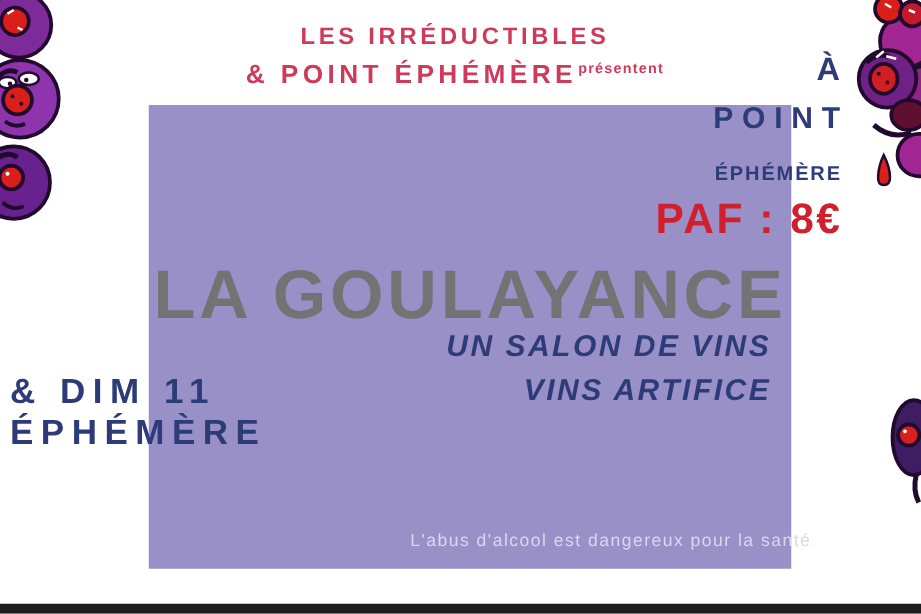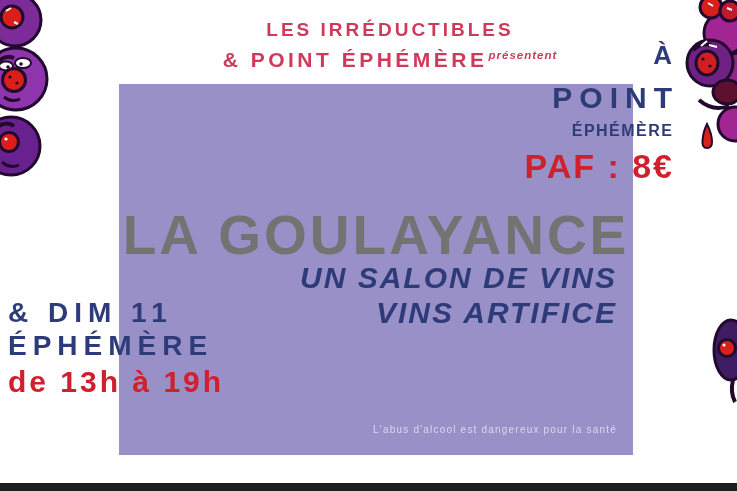--- a/index.html
+++ b/index.html
@@ -14,59 +14,59 @@
   }
   .purple-box {
     position: absolute;
     left: 119px; top: 84px;
     width: 514px; height: 371px;
     background: var(--color-purple-box, #9a90c8);
   }
   
   .presenters {
     position: absolute;
-    top: 20px; left: 160px; width: 460px;
+    top: 20px; left: 134px; width: 460px;
     text-align: center;
     color: var(--color-crimson, #d03a5a);
     line-height: 1.1;
   }
   .presenters-line1 { font-size: 19px; letter-spacing: 3px; }
   .presenters-line2 { font-size: 21px; letter-spacing: 3.5px; margin-top: 7px; }
   .presenters-suffix {
     font-size: 11.5px; letter-spacing: 1px;
-    vertical-align: 8px; margin-left: 1px; font-style: italic;
+    vertical-align: 8px; margin-left: 1px;
   }
   
   .venue {
     position: absolute;
     top: 40px; right: 65px;
     text-align: right;
     color: var(--color-navy, #2d3b78);
   }
   .venue-a        { font-size: 26px; margin-bottom: 10px; }
-  .venue-point    { font-size: 30px; letter-spacing: 7px; margin-right: -7px; margin-bottom: 7px; }
+  .venue-point    { font-size: 24px; letter-spacing: 7px; margin-right: -7px; margin-bottom: 22px; }
   .venue-ephemere { font-size: 16px; letter-spacing: 1.5px; margin-right: -1.5px; margin-bottom: 7px; }
   .venue-price    { font-size: 34px; letter-spacing: 2px; margin-right: -2px; color: var(--color-red, #d1202d); }
   
   .event-title {
     position: absolute;
     left: 119px; top: 203px; width: 514px;
     margin: 0;
     text-align: center;
     color: #737373;
     font-size: 55px; letter-spacing: 3px;
     white-space: nowrap;
   }
   .event-subtitle {
     position: absolute;
     left: 119px; top: 260px; width: 498px;
     text-align: right;
     color: var(--color-navy, #2d3b78);
     font-style: italic;
-    font-size: 30px; letter-spacing: 2px;
+    font-size: 24px; letter-spacing: 2px;
     line-height: 35px;
   }
   
   .dates {
     position: absolute;
     left: 8px; top: 296px;
     color: var(--color-navy, #2d3b78);
     font-size: 28px; letter-spacing: 6px;
     line-height: 33px;
     white-space: nowrap;
@@ -75,22 +75,23 @@
     margin-top: 3px;
     color: var(--color-red, #d1202d);
     font-size: 30px; letter-spacing: 3px;
   }
   
   .disclaimer {
     position: absolute;
     left: 119px; top: 424px; width: 498px;
     text-align: right;
     font-weight: normal;
-    font-size: 10px; letter-spacing: 1.2px;
+    font-size: 14px; letter-spacing: 1.2px;
     color: var(--color-disclaimer, #dcd6ee);
+    padding-left: 32px;
   }
   .bottom-bar {
     position: absolute;
     left: 0; bottom: 0;
     width: 100%; height: 8px;
     background: var(--color-bottom-bar, #1e1e1e);
   }
   .grapes { position: absolute; }
   .grapes-left { left: 0; top: 0; }
   .grapes-right-top { right: 0; top: 0; }
@@ -171,19 +172,18 @@
 
   <h1 class="event-title">LA GOULAYANCE</h1>
   <div class="event-subtitle">
     <div>UN SALON DE VINS</div>
     <div>VINS ARTIFICE</div>
   </div>
 
   <div class="dates">
     <div>&amp; DIM 11</div>
     <div>ÉPHÉMÈRE</div>
-    <div class="dates-hours">de 13h à 19h</div>
   </div>
 
   <div class="disclaimer">L'abus d'alcool est dangereux pour la santé</div>
 
   <div class="bottom-bar"></div>
 </div>
 
 </body></html>

